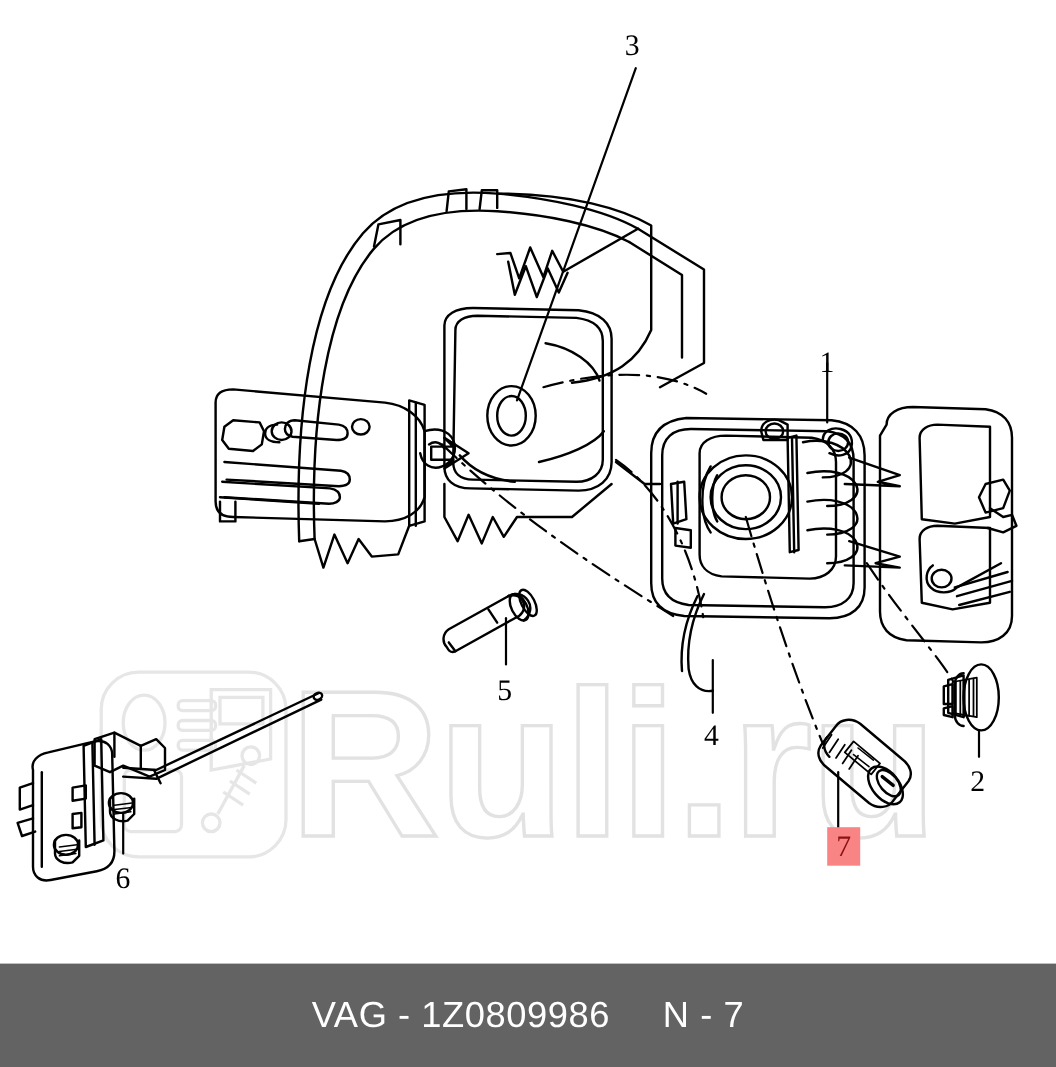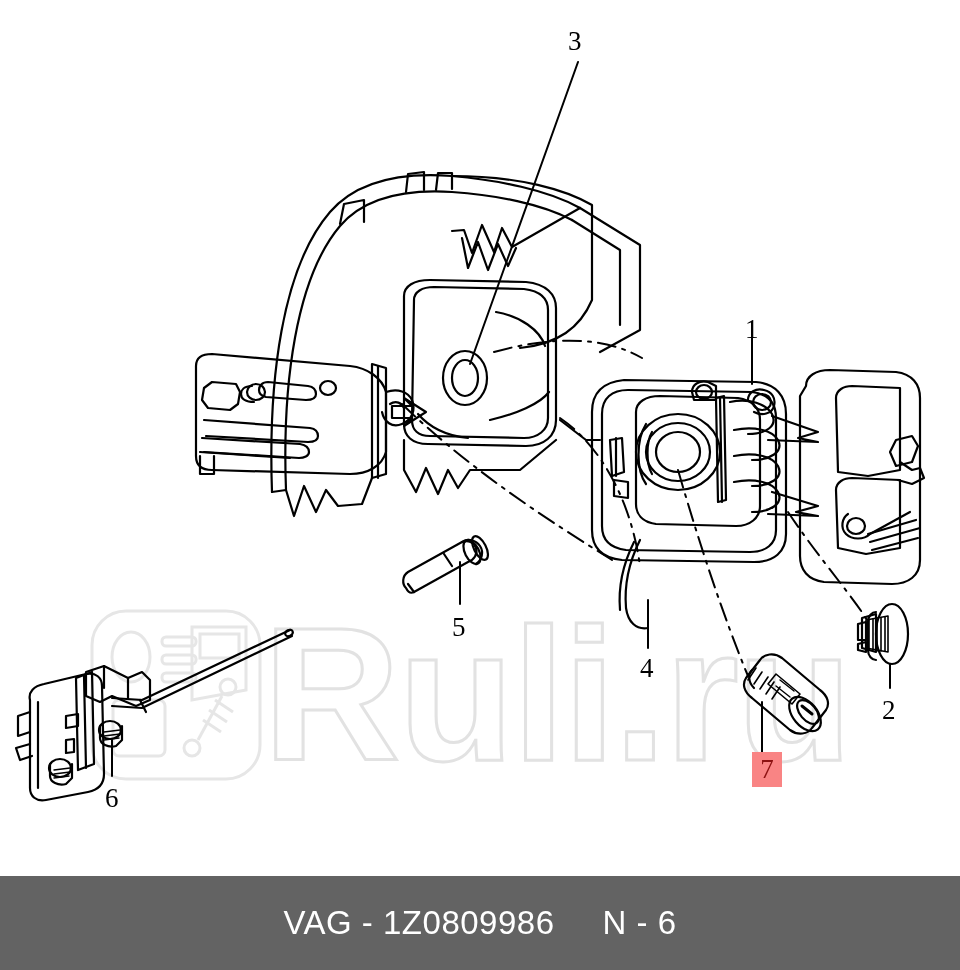--- a/index.html
+++ b/index.html
@@ -361,17 +361,17 @@
 
   <div class="callout-num" style="left:452px; top:614px;">5</div>
 
   <div class="callout-num" style="left:105px; top:785px;">6</div>
 
   <div class="callout-highlight" style="left:752px; top:752px; width:30px; height:35px; background:#f98484; color:#8d1111;">7</div>
 
   <div id="footer-bar">
     <div id="footer-inner">
       <span>VAG - 1Z0809986</span>
-      <span>N - 6</span>
+      <span>N - 7</span>
     </div>
   </div>
 
 </div>
 
 </body></html>

